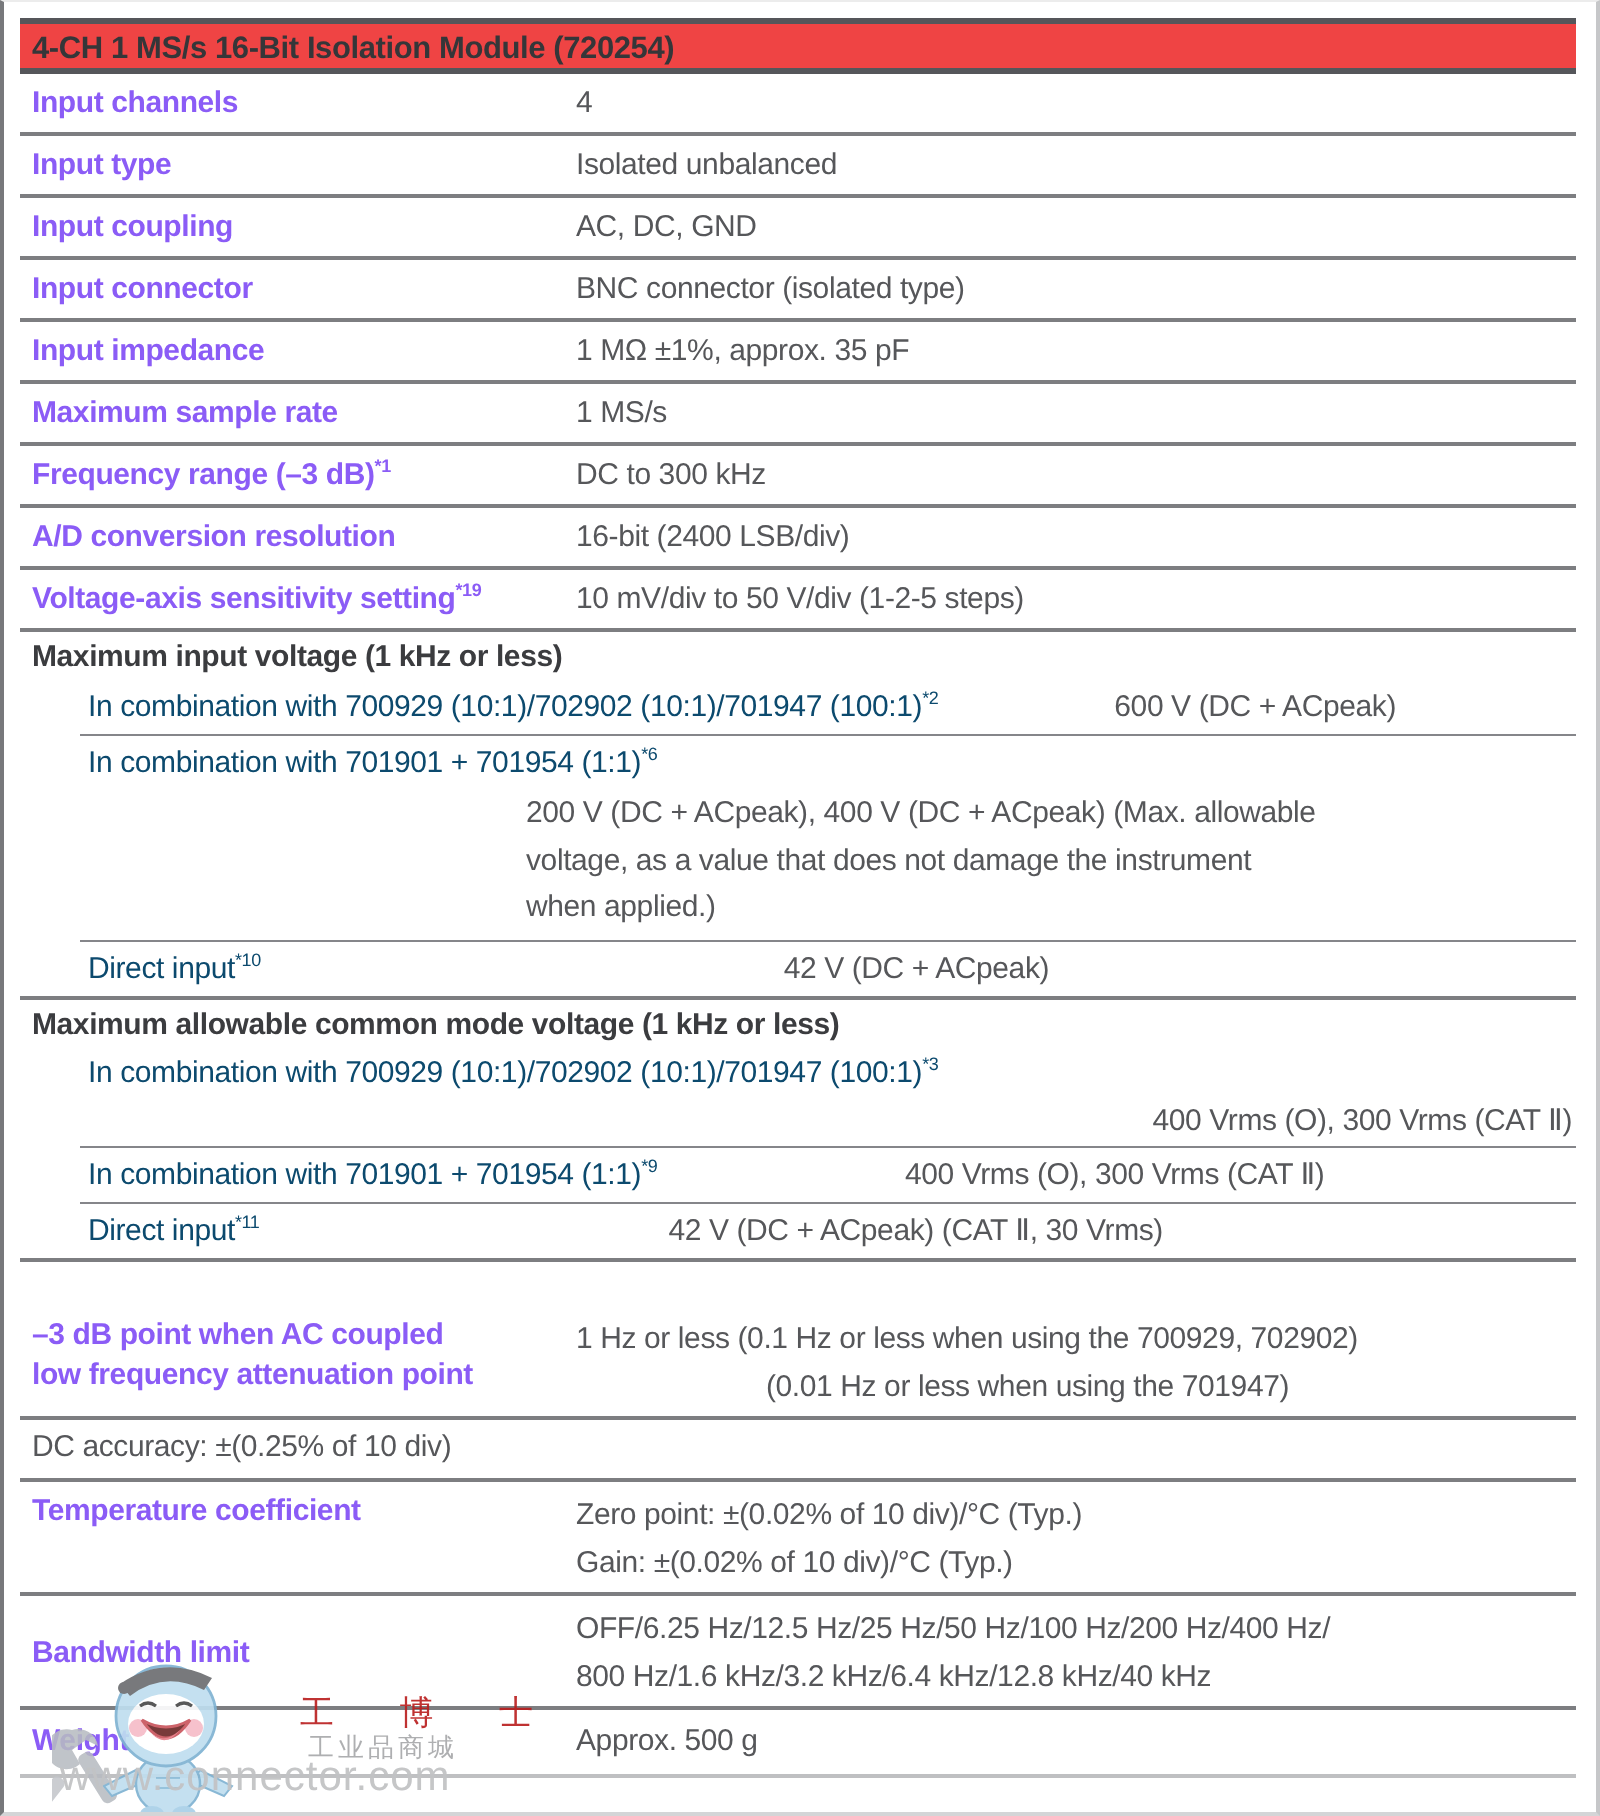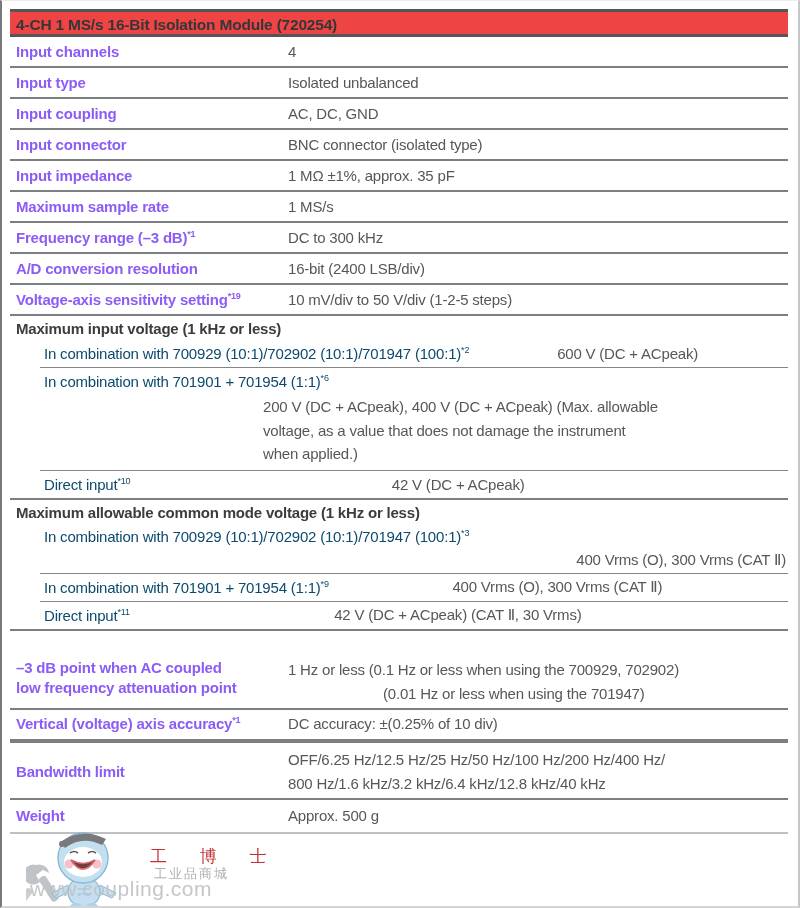--- a/index.html
+++ b/index.html
@@ -167,25 +167,31 @@
         <div>low frequency attenuation point</div>
       </div>
       <div class="value">
         <div>1 Hz or less (0.1 Hz or less when using the 700929, 702902)</div>
         <div class="indent2">(0.01 Hz or less when using the 701947)</div>
       </div>
     </div>
     <div class="rule-d"></div>
 
     <div class="row">
-      <div class="label"><span>Vertical (voltage) axis accuracy</span><sup>*1</sup></div>
       <div class="value">DC accuracy: ±(0.25% of 10 div)</div>
     </div>
     <div class="rule-d"></div>
 
+    <div class="row multiline" style="align-items:flex-start; padding-top:5px;">
+      <div class="label">Temperature coefficient</div>
+      <div class="value">
+        <div>Zero point: ±(0.02% of 10 div)/°C (Typ.)</div>
+        <div>Gain: ±(0.02% of 10 div)/°C (Typ.)</div>
+      </div>
+    </div>
     <div class="rule-d"></div>
 
     <div class="row multiline" style="align-items:center; padding-top:5px;">
       <div class="label">Bandwidth limit</div>
       <div class="value">
         <div>OFF/6.25 Hz/12.5 Hz/25 Hz/50 Hz/100 Hz/200 Hz/400 Hz/</div>
         <div>800 Hz/1.6 kHz/3.2 kHz/6.4 kHz/12.8 kHz/40 kHz</div>
       </div>
     </div>
     <div class="rule-d"></div>
@@ -225,15 +231,15 @@
         <path d="M62 24 q4 -3 8 0" stroke="#4a4a4a" stroke-width="1.6" fill="none"></path>
         <path d="M45 31 Q57 49 69 31 Q57 38 45 31 Z" fill="#6e2a2a" stroke="#c9565e" stroke-width="1.5"></path>
         <path d="M50 38 q7 5 14 -2 q-7 9 -14 2 z" fill="#e8818c"></path>
 
         <path d="M34 13 Q56 -2 80 10 L76 16 Q56 6 39 19 Z" fill="#6d6e71"></path>
         <circle cx="36" cy="15" r="3" fill="#6d6e71"></circle>
       </g>
     </svg>
     <div class="wm-brand">工 博 士</div>
     <div class="wm-mall">工业品商城</div>
-    <div class="wm-url">www.coupling.com</div>
+    <div class="wm-url">www.connector.com</div>
   </div>
 </div>
 
 </body></html>

